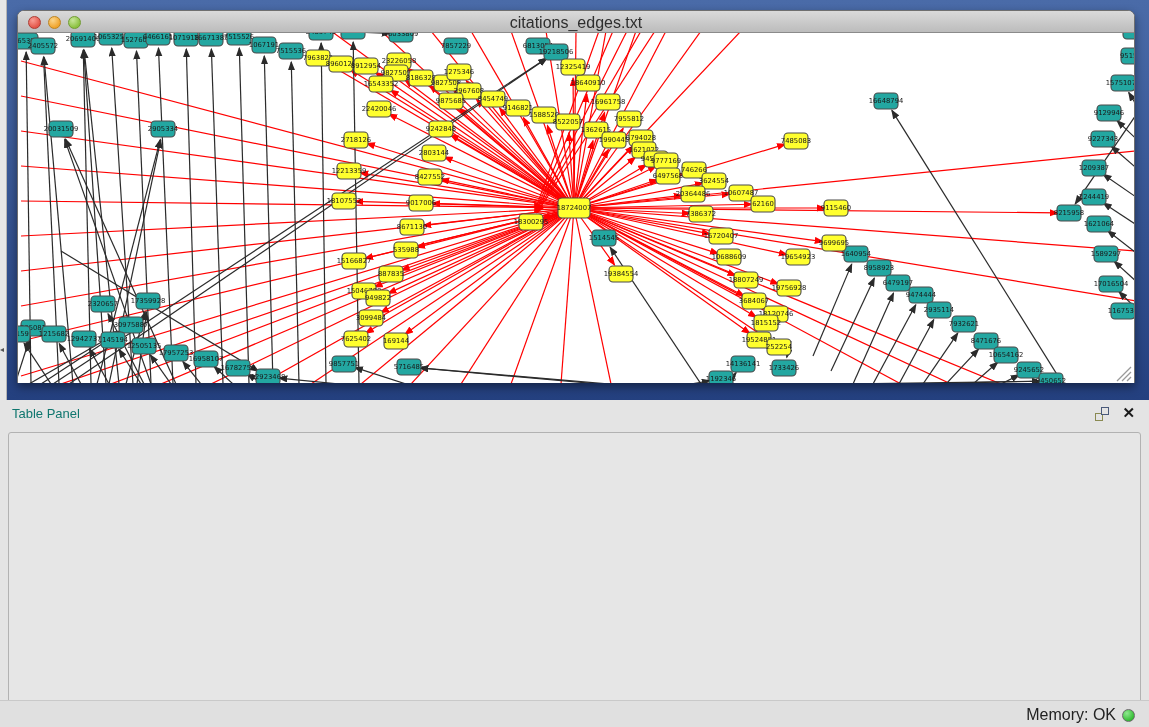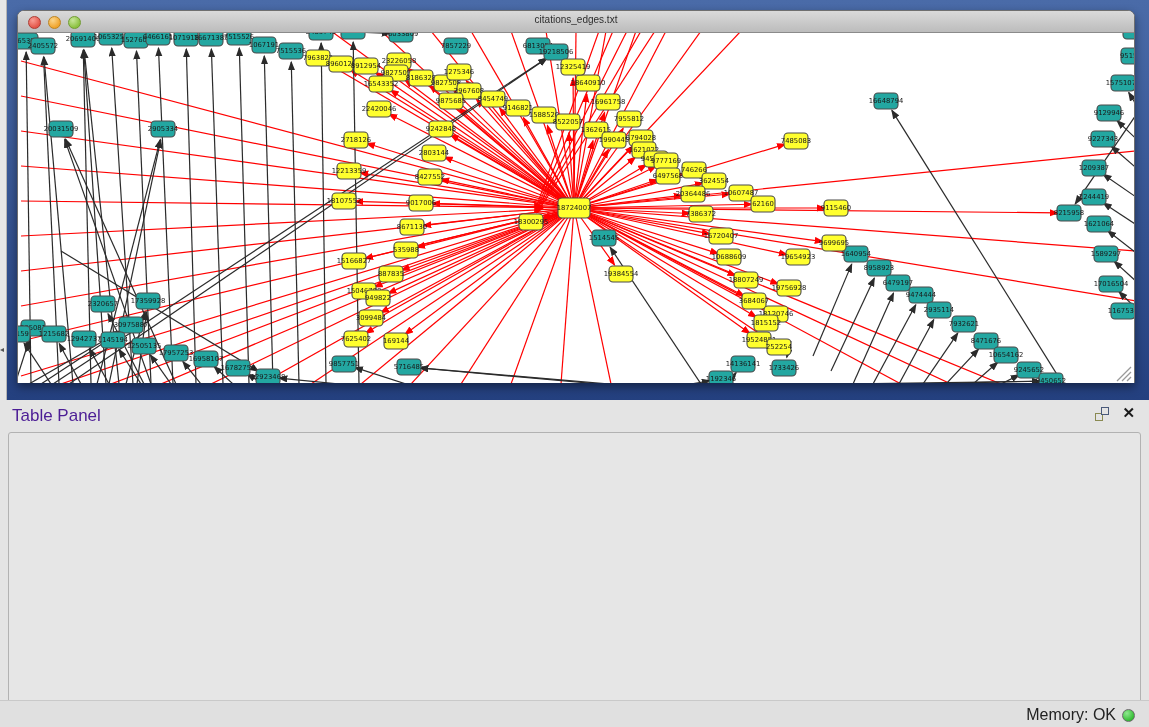--- a/index.html
+++ b/index.html
@@ -16,30 +16,30 @@
     border:1px solid #6f6f6f; border-radius:7px 7px 0 0; box-shadow:0 4px 10px rgba(0,0,0,.45);
     background:#fff; z-index:4; }
   #titlebar { position:absolute; left:0; top:0; width:100%; height:22px;
     background:linear-gradient(180deg,#dadada,#bcbcbc); border-bottom:1px solid #8b8b8b;
     border-radius:6px 6px 0 0; }
   .tl { position:absolute; top:4.5px; width:13px; height:13px; border-radius:50%; }
   #tl-close { left:10px; background:radial-gradient(circle at 35% 30%,#f99d94,#e35549 70%); border:1px solid #ad3c33; }
   #tl-min   { left:30px; background:radial-gradient(circle at 35% 30%,#fbd58a,#f0a42c 70%); border:1px solid #bd8420; }
   #tl-zoom  { left:50px; background:radial-gradient(circle at 35% 30%,#c8e69a,#8cc23f 70%); border:1px solid #719c31; }
   #win-title { position:absolute; left:0; right:0; top:3px; text-align:center;
-    font-size:10px; color:#2e2e2e; }
+    font-size:16px; color:#2e2e2e; }
   #net-canvas { position:absolute; left:0; top:22px; width:1116px; height:350px;
     background:#fff; overflow:hidden; }
   #net-svg { display:block; }
 
   
   #table-panel { position:absolute; left:0; top:400px; width:1149px; height:327px;
     background:#e4e4e4; }
   #tp-header { position:absolute; left:0; top:0; width:100%; height:28px; }
-  #tp-title { position:absolute; left:12px; top:6px; font-size:17px; color:#4c1d95; }
+  #tp-title { position:absolute; left:12px; top:6px; font-size:13px; color:#0f766e; }
   #tp-float { position:absolute; right:40px; top:7px; width:14px; height:14px; cursor:pointer; }
   #tp-float .sq1 { position:absolute; left:0; bottom:0; width:8px; height:8px; border:1.5px solid #8a8a52; background:#e4e4e4; }
   #tp-float .sq2 { position:absolute; right:0; top:0; width:8px; height:8px; border:1.5px solid #4a5a7a; background:#e4e4e4; }
   #tp-close { position:absolute; right:14px; top:4px; font-size:15px; font-weight:bold; color:#1a1a1a; cursor:pointer; }
 
   #tp-panel { position:absolute; left:8px; top:32px; width:1133px; height:368px;
     border:1px solid #b2b2b2; border-radius:3px; background:#e6e6e6; }
 
   
   #footer { position:absolute; left:0; top:700px; width:1149px; height:27px;

